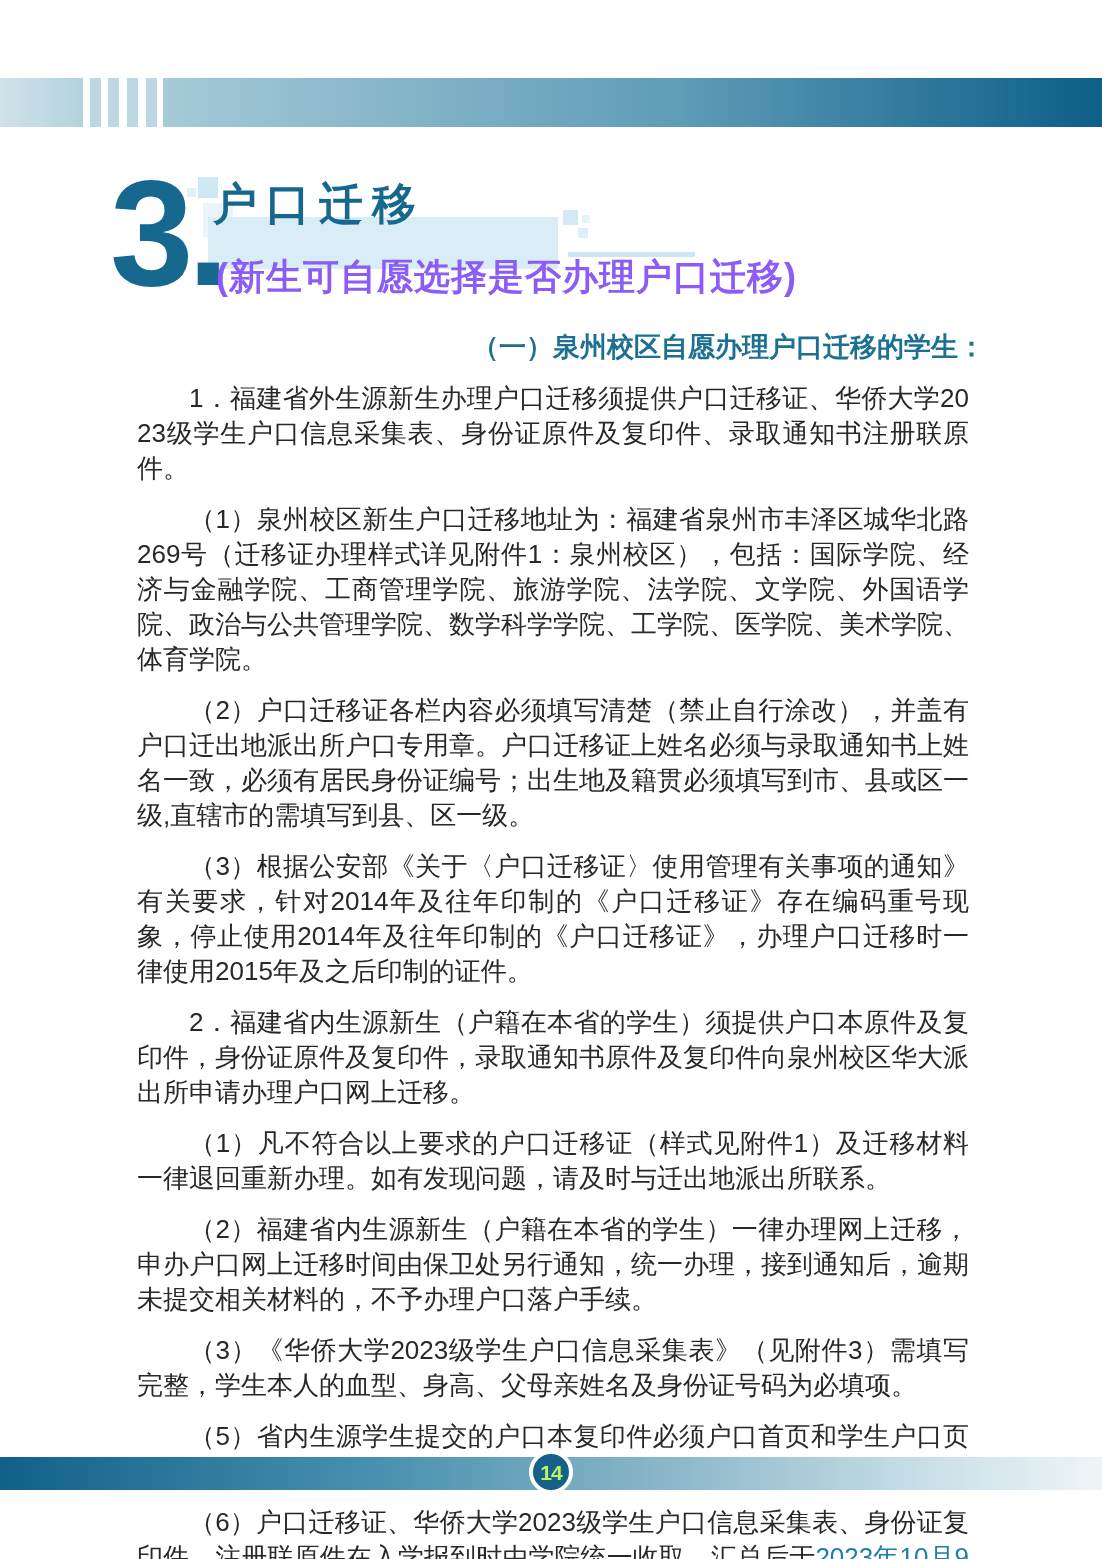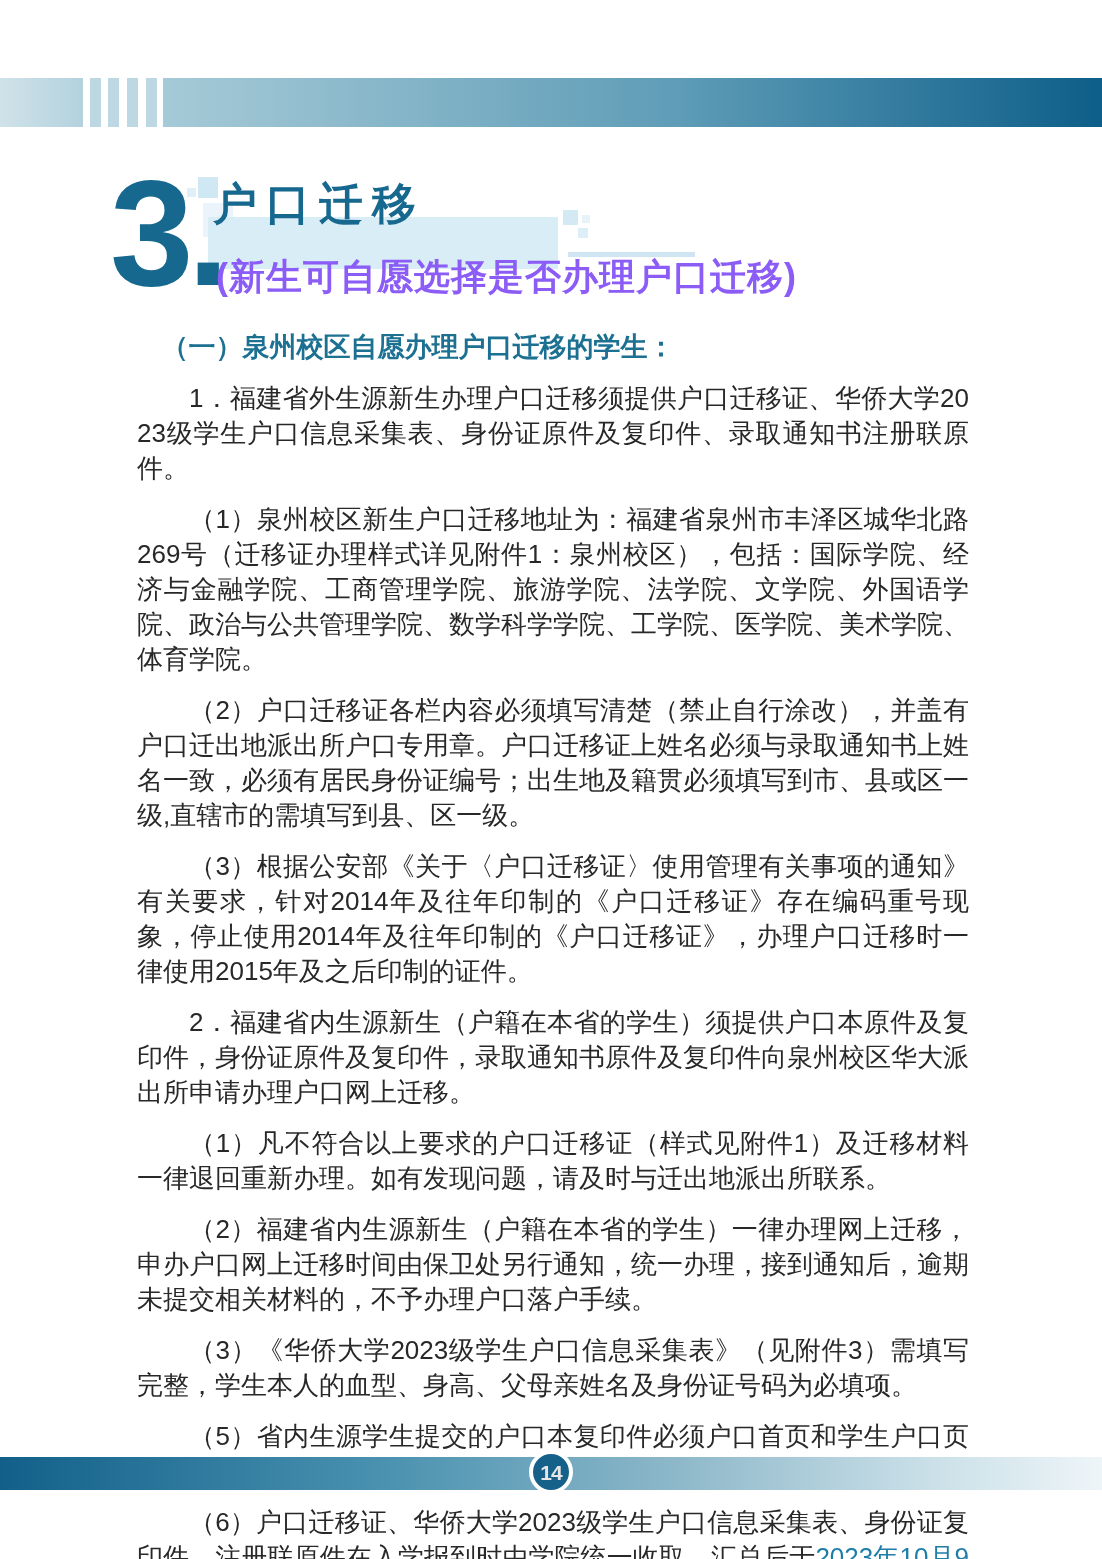--- a/index.html
+++ b/index.html
@@ -49,21 +49,21 @@
   }
 
   
   .content{
     position:absolute;left:121px;top:330px;width:864px;
     color:#282828;
     font-size:26px;line-height:35px;
   }
   .section-heading{
     margin:0;font-size:27px;font-weight:bold;color:#1c7092;
-    text-indent:1.5em;line-height:35px;
+    text-indent:1.5em;line-height:35px;text-align:right;
   }
   .content p{
     margin:16px;text-indent:2em;text-align:justify;
     word-break:break-all;
   }
   .section-2{}
   .hl{color:#1e7ea8;font-weight:normal;}
 
   
   .bottom-bar{
@@ -71,21 +71,21 @@
     background:linear-gradient(90deg,#12608a 0%,#4a92b0 35%,#8fb9ca 62%,#c9dfe8 84%,#eef5f8 100%);
   }
   .page-badge{
     position:absolute;left:529px;top:1450px;
     width:44px;height:44px;border-radius:50%;
     background:#15618a;border:4px solid #ffffff;
     box-sizing:border-box;
     display:flex;align-items:center;justify-content:center;
   }
   .page-badge span{
-    color:#e5e5e5;font-weight:bold;font-size:21px;line-height:1;
+    color:#bef264;font-weight:bold;font-size:21px;line-height:1;
     letter-spacing:-1px;
     text-align:center;
   }
 </style>
 </head>
 <body>
 
 <div class="page">
 
   <div class="top-bar">

